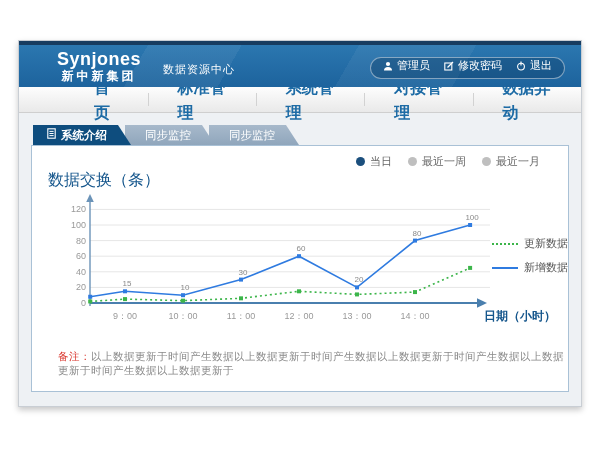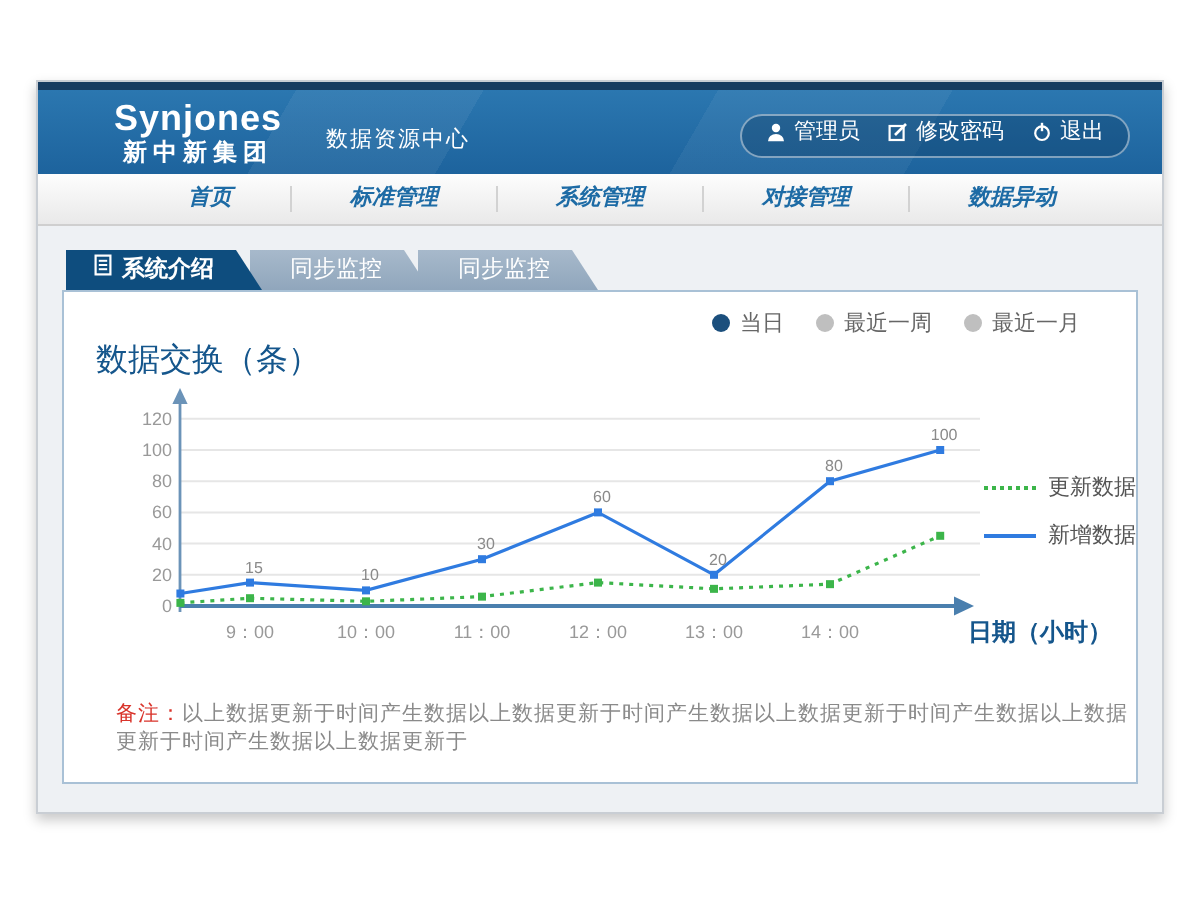--- a/index.html
+++ b/index.html
@@ -22,21 +22,21 @@
   .app-title { font-size:11px; margin-left:22px; margin-top:6px; letter-spacing:1px; }
   .user-pill { position:absolute; right:16px; top:12px; height:22px; display:flex; align-items:flex-start;
     background:rgba(8,46,84,.30); border:1px solid rgba(255,255,255,.45); border-radius:11px;
     padding:0 12px; font-size:11px; gap:14px; }
   .user-pill .item { display:flex; align-items:center; gap:4px; cursor:pointer; white-space:nowrap; }
   .user-pill svg { display:block; }
 
   
   .nav { height:26px; background:linear-gradient(#fdfdfd,#e9e9e9); border-bottom:1px solid #cfcfcf;
     display:flex; align-items:center; padding-left:46px; }
-  .nav-item { font-size:11px; font-weight:bold; color:#1d6ba5; padding:16px 29px; cursor:pointer; line-height:25px;font-style:italic; }
+  .nav-item { font-size:16px; font-weight:bold; color:#1d6ba5; padding:16px 29px; cursor:pointer; line-height:25px; }
   .nav-sep { width:1px; height:13px; background:#d2d2d2; }
 
   
   .content { position:relative; height:291px; padding:12px 12px 0 12px; }
   .tabs { display:flex; height:20px; margin-left:2px; }
   .tab { position:relative; color:#fff; font-size:11.5px; line-height:20px; padding:0 24px 0 14px;
     clip-path:polygon(0 0,calc(100% - 13px) 0,100% 100%,0 100%); cursor:pointer; display:flex; align-items:center; gap:5px; }
   .tab.active { background:#0e4d7e; z-index:3; font-weight:bold;justify-content:center; }
   .tab.inactive { background:linear-gradient(#a7b9cb,#90a6bc); z-index:1; margin-left:-6px; padding-left:20px; }
   .tab.inactive + .tab.inactive { z-index:0; }

